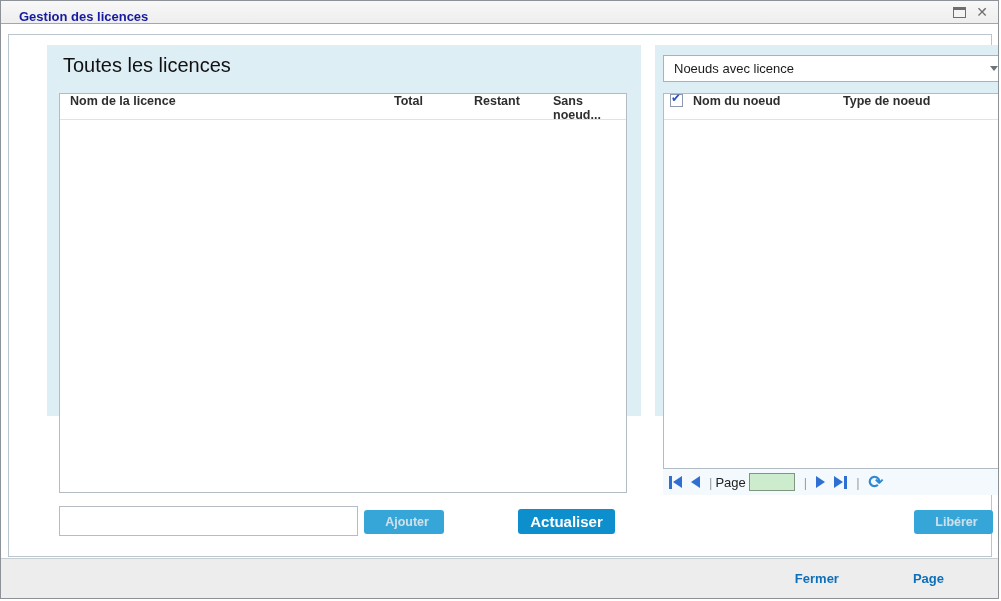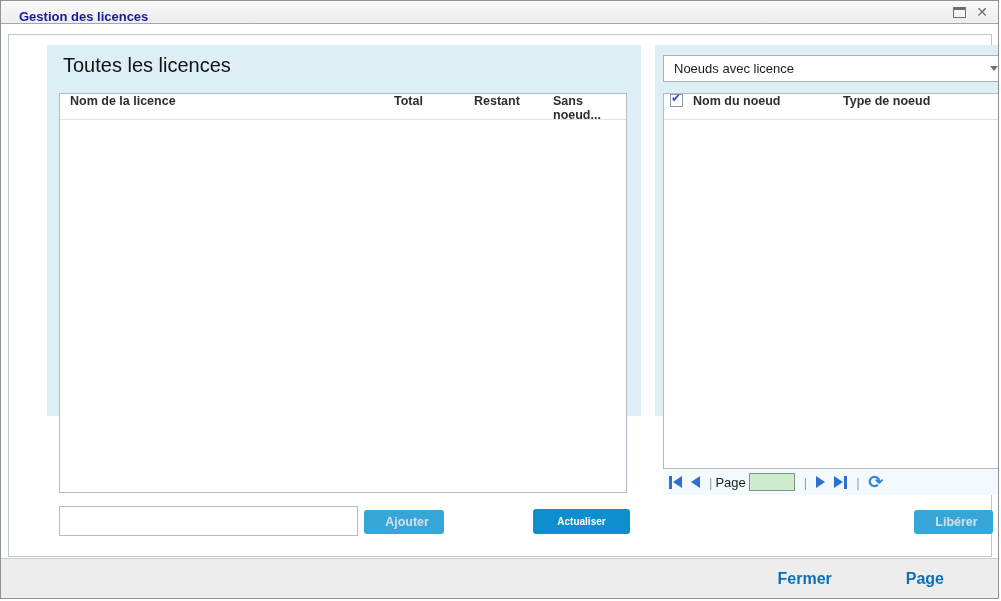--- a/index.html
+++ b/index.html
@@ -47,21 +47,21 @@
   .lic-input { position:absolute; left:12px; top:461px; width:299px; height:30px;
                border:1px solid #b6bcc2; background:#fff; padding:0 8px;
                font-size:13px; font-family:inherit; outline:none; }
 
   .btn { position:absolute; border:none; border-radius:3px; font-family:inherit;
          font-size:12.5px; font-weight:bold; cursor:pointer; }
   .btn-disabled { background:#36a6d8; color:rgba(255,255,255,0.66);
                   text-shadow:0 0 1px rgba(120,170,200,.8);padding-left:6px; }
   .btn-primary  { background:#0d8fce; color:#fff; }
   .btn-ajouter    { left:317px; top:465px; width:80px; height:24px; }
-  .btn-actualiser { left:486px; top:464px; width:97px; height:25px; font-size:10px; }
+  .btn-actualiser { left:471px; top:464px; width:97px; height:25px; font-size:15px; }
   .btn-liberer    { left:259px; top:465px; width:79px; height:24px; }
 
   
   .node-filter { position:absolute; left:8px; top:10px; width:346px; height:27px;
                  background:#fff; border:1px solid #a9b2ba; display:flex;
                  align-items:center; padding:0 10px; font-size:13px; color:#1b1b1b;
                  cursor:default; }
   .caret-down { margin-left:auto; width:0; height:0; border-style:solid;
                 border-width:5px 4.5px 0 4.5px;
                 border-color:#6d7379 transparent transparent transparent; }
@@ -88,21 +88,21 @@
   .page-box { width:46px; height:18px; background:#cdeccd; border:1px solid #7f977f;
               font-size:12px; padding:0 3px; font-family:inherit; outline:none; }
   .refresh-glyph { font-size:18px; line-height:1; color:#2e86d4; font-weight:bold;
                    font-family:"DejaVu Sans",sans-serif; cursor:pointer; }
 
   
   .footer { position:absolute; left:0; right:0; top:557px; bottom:0;
             background:#ededee; border-top:1px solid #c9ced2;
             display:flex; align-items:center; justify-content:flex-end;
             gap:74px; padding-right:54px; }
-  .footer a { font-size:16px; font-weight:bold; color:#0e6fb8;
+  .footer a { font-size:13px; font-weight:bold; color:#0e6fb8;
               text-decoration:none; cursor:pointer; }
 </style>
 </head>
 <body>
 
 <div class="window">
 
   <div class="titlebar">
     <span class="window-title">Gestion des licences</span>
     <span class="win-controls">

